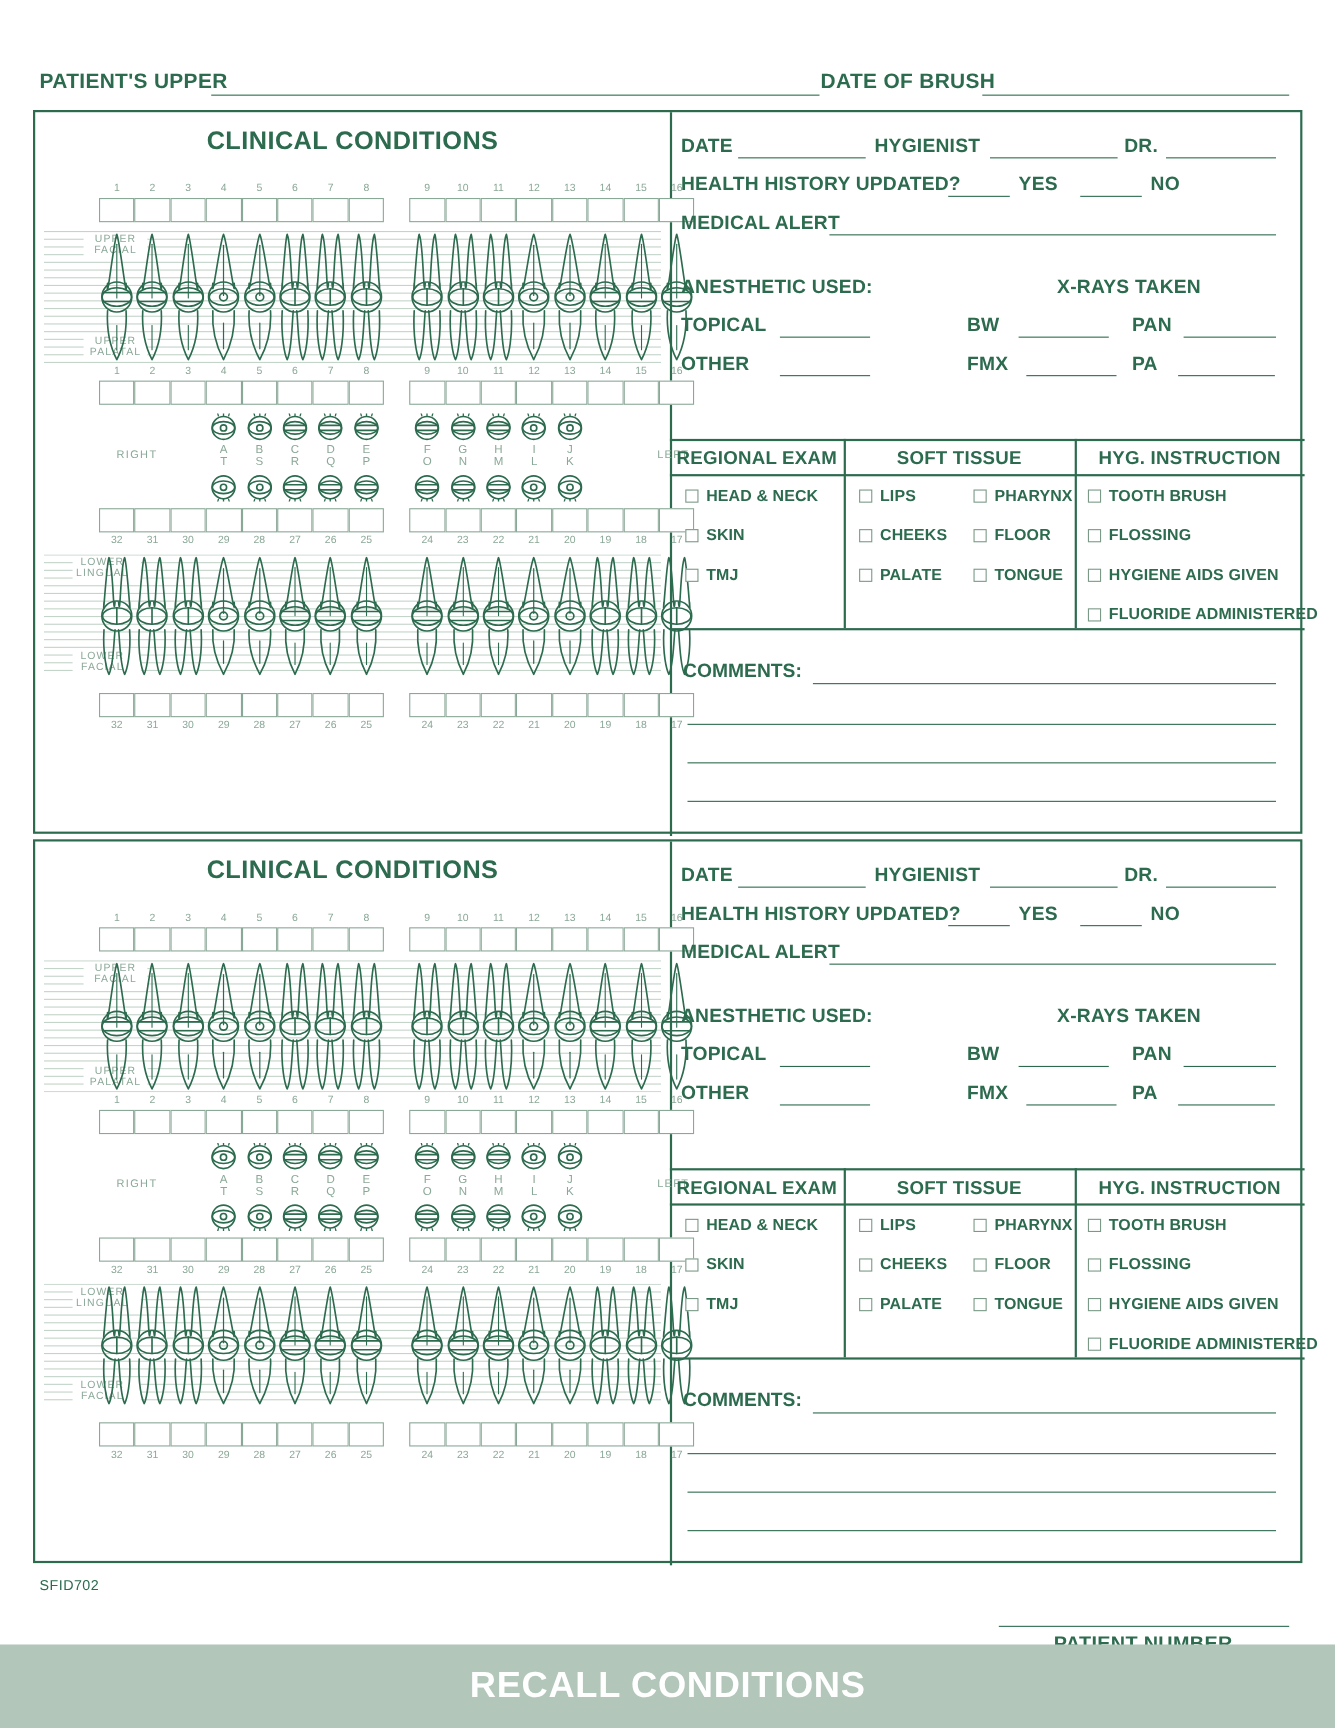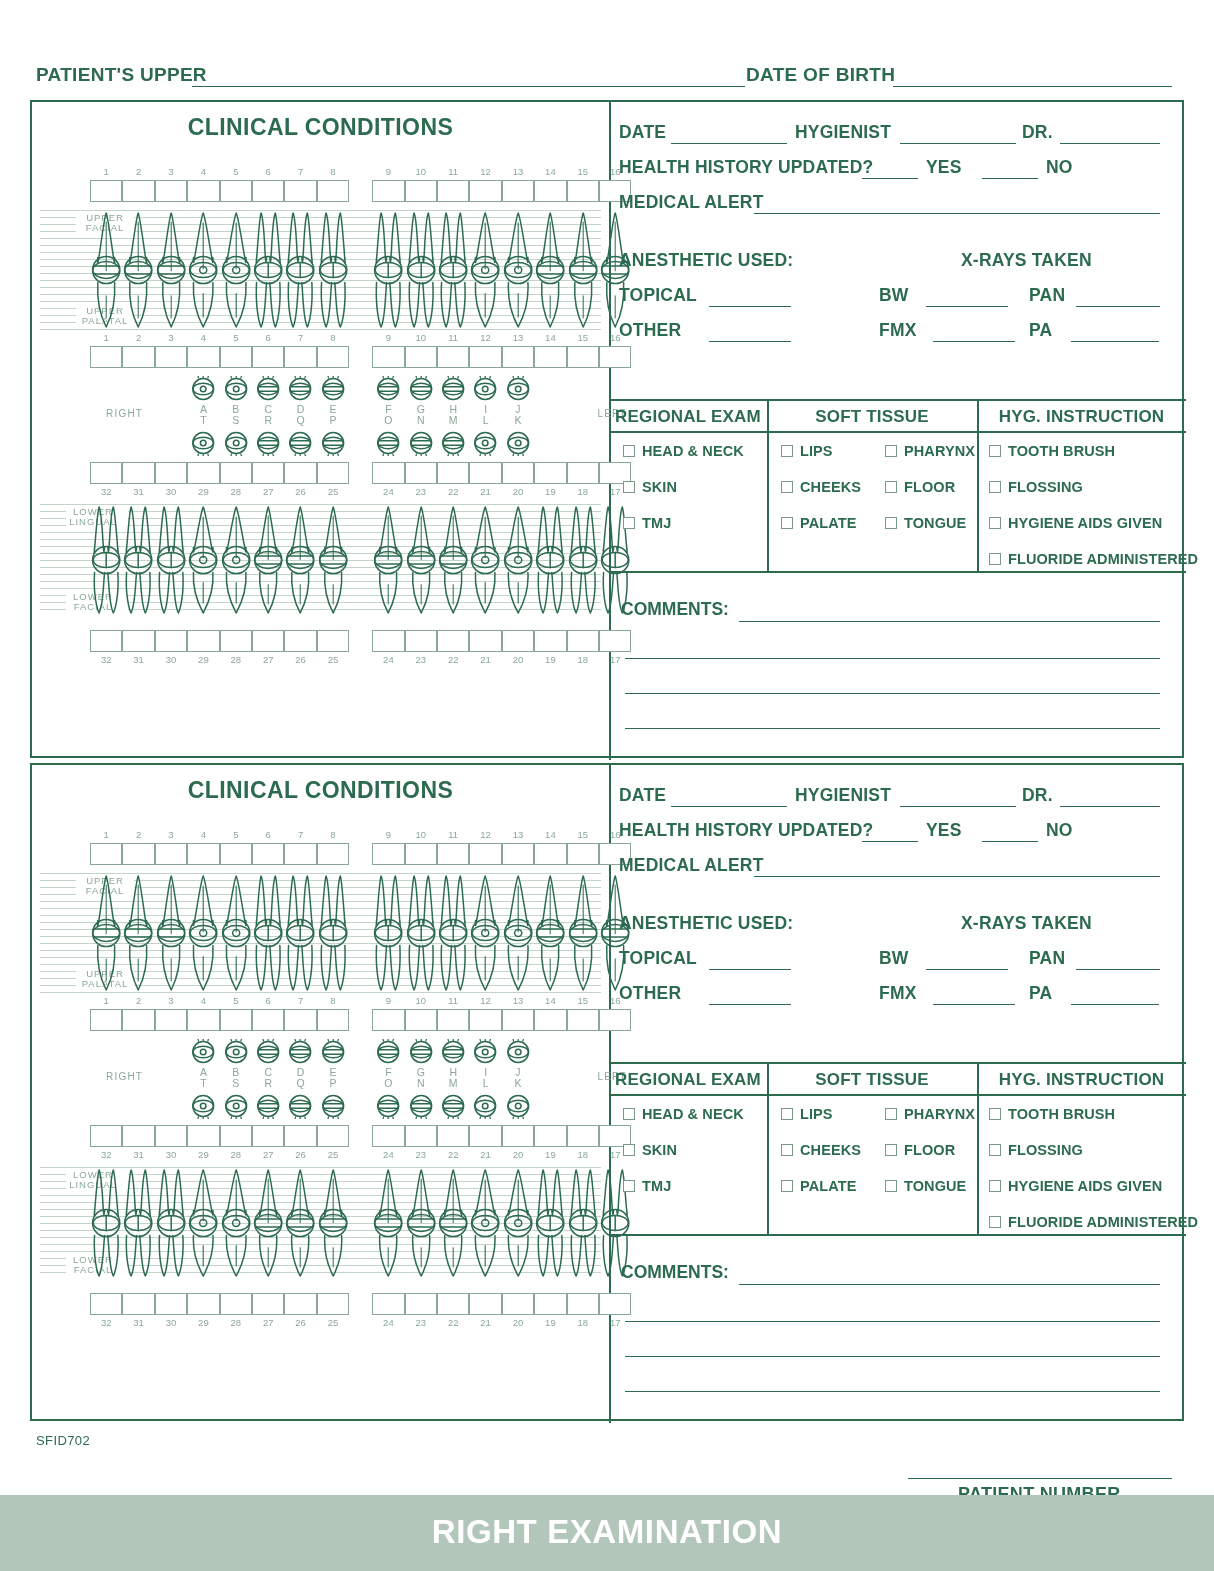--- a/index.html
+++ b/index.html
@@ -36,21 +36,21 @@
   #sfid{position:absolute;font-size:13px;color:#2d6b4f;letter-spacing:.4px;}
   #pn-rule{position:absolute;border-bottom:1.8px solid #2d6b4f;}
   #pn-lbl{position:absolute;font-size:18px;font-weight:bold;color:#2d6b4f;letter-spacing:.3px;}
 </style>
 </head>
 <body>
 
 <div id="name-row">
   <span class="hdr-lbl" style="left:36px;top:4px;">PATIENT'S UPPER</span>
   <span class="hdr-rule" style="left:192px;top:26px;width:553px;"></span>
-  <span class="hdr-lbl" style="left:746px;top:4px;">DATE OF BIRTH</span>
+  <span class="hdr-lbl" style="left:746px;top:4px;">DATE OF BRUSH</span>
   <span class="hdr-rule" style="left:893px;top:26px;width:279px;"></span>
 </div>
 
 <div id="panels">
     <div class="panel" style="left:30px;top:100px;width:1154px;height:658px;">
       <div class="vdiv" style="left:577px;top:0;height:658px;"></div>
       <div class="cc-title" style="left:0;top:12px;width:577px;">CLINICAL CONDITIONS</div>
       <div class="numrow" style="left:58px;top:78px;width:259.2px;height:22px;">
         <div class="numcell" style="left:0px;top:0;width:32.4px;height:22px;"></div>
         <div class="numtxt" style="left:0px;top:-14px;width:32.4px;">1</div>
@@ -1823,14 +1823,14 @@
       <div class="fline" style="left:593px;top:556px;width:535px;"></div>
       <div class="fline" style="left:593px;top:591px;width:535px;"></div>
       <div class="fline" style="left:593px;top:626px;width:535px;"></div>
     </div>
   </div>
 
 <div id="sfid" style="left:36px;top:1433px;">SFID702</div>
 <div id="pn-rule" style="left:908px;top:1478px;width:264px;"></div>
 <div id="pn-lbl" style="left:958px;top:1484px;">PATIENT NUMBER</div>
 <div id="footer-band">
-  <div id="footer-title" style="top:18px;">RIGHT EXAMINATION</div>
+  <div id="footer-title" style="top:18px;">RECALL CONDITIONS</div>
 </div>
 
 </body></html>

